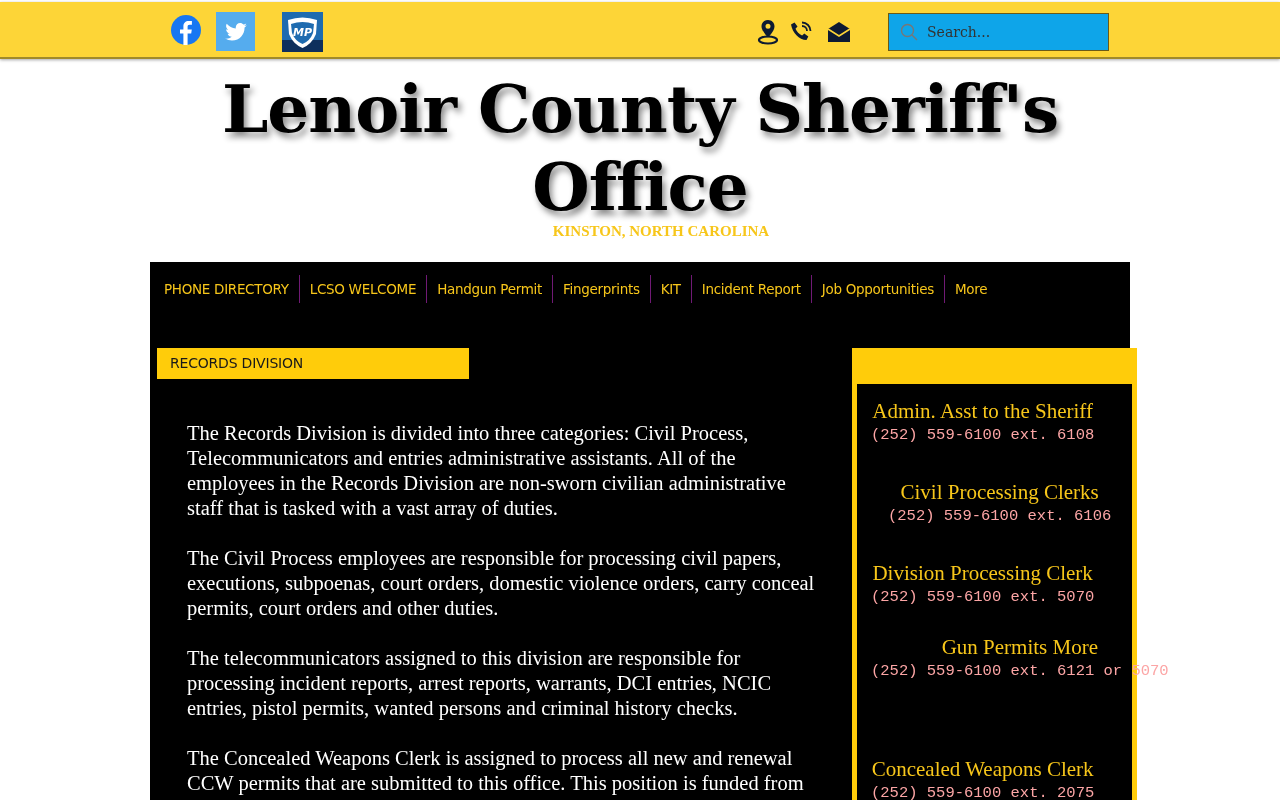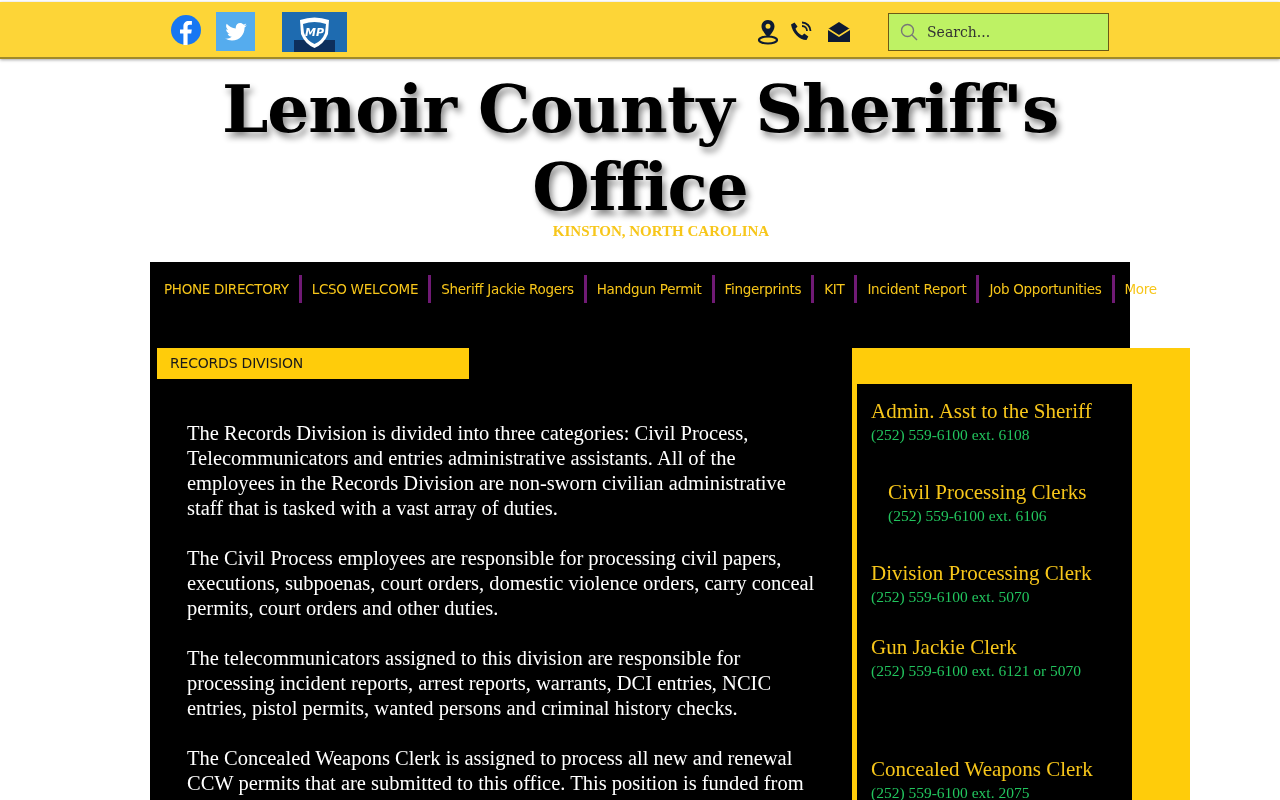--- a/index.html
+++ b/index.html
@@ -9,28 +9,28 @@
     
     .topbar {
       position: absolute; left: 0; top: 2px; width: 1280px; height: 57px;
       background: #fdd537;
       border-bottom: 2px solid #a08a2a;
       box-shadow: 0 1px 3px rgba(0,0,0,0.35);
     }
     .topbar .icon { position: absolute; display: flex; align-items: center; justify-content: center; }
     .fb { left: 171px; top: 13px; width: 30px; height: 30px; border-radius: 50%; background: #1877f2; }
     .tw { left: 216px; top: 10px; width: 39px; height: 39px; background: #55acee; }
-    .mp { left: 282px; top: 10px; width: 65px; height: 40px; background: #1e6bb0; }
+    .mp { left: 282px; top: 10px; width: 41px; height: 40px; background: #1e6bb0; }
     .pin { left: 757px; top: 17px; width: 22px; height: 26px; }
     .phone { left: 789px; top: 18px; width: 24px; height: 24px; }
     .mail { left: 827px; top: 18px; width: 24px; height: 24px; }
 
     .search {
       position: absolute; left: 888px; top: 11px; width: 221px; height: 38px;
-      background: #bef264; border: 1px solid #6b5a16;
+      background: #0ea5e9; border: 1px solid #6b5a16;
       display: flex; align-items: center;
     }
     .search .sicon { width: 20px; height: 20px; margin-left: 10px; margin-right: 8px; }
     .search input {
       border: none; outline: none; background: transparent;
       font-family: "DejaVu Serif", serif; font-size: 14px; color: #333;
       width: 170px;
     }
     .search input::placeholder { color: #333; }
 
@@ -52,21 +52,21 @@
       position: absolute; left: 150px; top: 262px; width: 980px; height: 538px;
       background: #000000;
     }
     .nav {
       position: absolute; left: 150px; top: 275px; height: 28px;
       display: flex; align-items: center;
     }
     .nav-item {
       font-family: "DejaVu Sans", sans-serif; font-size: 13.5px; color: #f7c61a;
       padding: 0 10px; height: 28px; line-height: 28px; white-space: nowrap;
-      border-right: 3px solid #701a75; cursor: pointer;
+      border-right: 1px solid #701a75; cursor: pointer;
       letter-spacing: -0.3px;
     }
     .nav-item:first-child { padding-left: 14px; }
     .nav-item:last-child { border-right: none; }
 
     .section-tag {
       position: absolute; left: 157px; top: 348px; width: 312px; height: 31px;
       background: #ffcc0a; color: #1a1a1a;
       font-family: "DejaVu Sans", sans-serif; font-size: 14px;
       line-height: 31px; padding-left: 13px; letter-spacing: -0.2px;
@@ -74,34 +74,35 @@
 
     .content {
       position: absolute; left: 187px; top: 421px; width: 650px;
       font-family: "Liberation Serif", serif; font-size: 20.5px; line-height: 25px;
       color: #ffffff;
     }
     .content p { margin-bottom: 25px; white-space: pre-line; }
 
     
     .sidebar {
-      position: absolute; left: 852px; top: 348px; width: 338px; height: 452px;
+      position: absolute; left: 852px; top: 348px; width: 285px; height: 452px;
       background: #ffcc0a;
+      text-align: center;
     }
     .sidebar-inner {
       position: absolute; left: 5px; top: 36px; width: 275px; height: 420px;
       background: #000000;
     }
     .contact { position: absolute; left: 14px; }
     .contact .role {
       font-family: "Liberation Serif", serif; font-size: 21px; color: #f7c61a; line-height: 26px;
       white-space: nowrap;
     }
     .contact .phone-num {
-      font-family: Liberation Serif, serif; font-size: 15.5px; color: #22c55e; line-height: 22px;
+      font-family: Liberation Mono, monospace; font-size: 15.5px; color: #fca5a5; line-height: 22px;
       white-space: nowrap;
     }
   </style>
 </head>
 <body>
 
 <div class="topbar">
   <a class="icon fb">
     <svg width="30" height="30" viewBox="0 0 30 30">
       <path d="M16.6 30V18.6h3.6l.6-4.2h-4.2v-2.6c0-1.2.4-2 2.1-2h2.2V6.1c-.4-.1-1.7-.2-3.2-.2-3.2 0-5.3 1.9-5.3 5.4v3.1H9v4.2h3.4V30z" fill="#fff"></path>
@@ -151,21 +152,20 @@
 </div>
 
 <h1 class="site-title">Lenoir County Sheriff's Office</h1>
 <div class="subtitle">KINSTON, NORTH CAROLINA</div>
 
 <div class="main-block"></div>
 
 <nav class="nav">
   <a class="nav-item">PHONE DIRECTORY</a>
   <a class="nav-item">LCSO WELCOME</a>
-  <a class="nav-item">Sheriff Jackie Rogers</a>
   <a class="nav-item">Handgun Permit</a>
   <a class="nav-item">Fingerprints</a>
   <a class="nav-item">KIT</a>
   <a class="nav-item">Incident Report</a>
   <a class="nav-item">Job Opportunities</a>
   <a class="nav-item">More</a>
 </nav>
 
 <div class="section-tag">RECORDS DIVISION</div>
 
@@ -192,21 +192,21 @@
     </div>
     <div class="contact" style="top:95px;margin-left:17px;">
       <div class="role">Civil Processing Clerks</div>
       <div class="phone-num">(252) 559-6100 ext. 6106</div>
     </div>
     <div class="contact" style="top:176px;">
       <div class="role">Division Processing Clerk</div>
       <div class="phone-num">(252) 559-6100 ext. 5070</div>
     </div>
     <div class="contact" style="top:250px;">
-      <div class="role">Gun Jackie Clerk</div>
+      <div class="role">Gun Permits More</div>
       <div class="phone-num">(252) 559-6100 ext. 6121 or 5070</div>
     </div>
     <div class="contact" style="top:324px;margin-top:48px;">
       <div class="role">Concealed Weapons Clerk</div>
       <div class="phone-num">(252) 559-6100 ext. 2075</div>
     </div>
   </div>
 </aside>
 
 </body></html>

